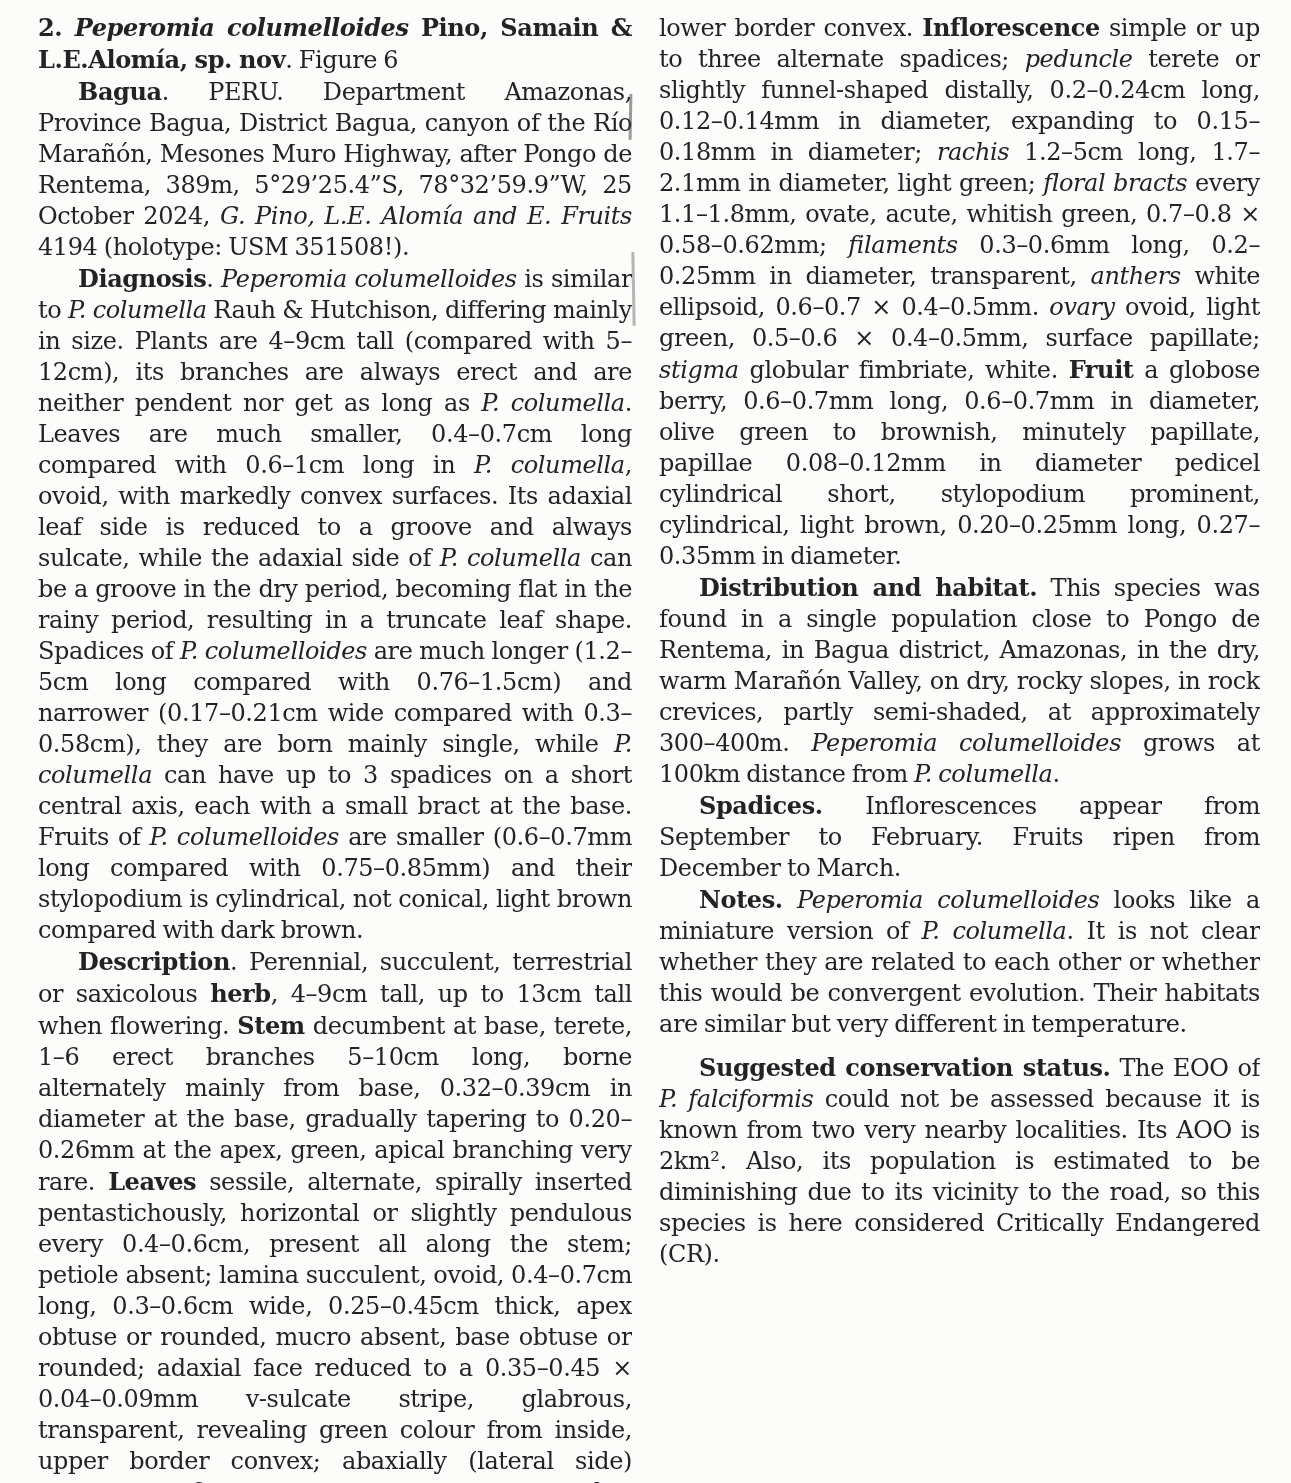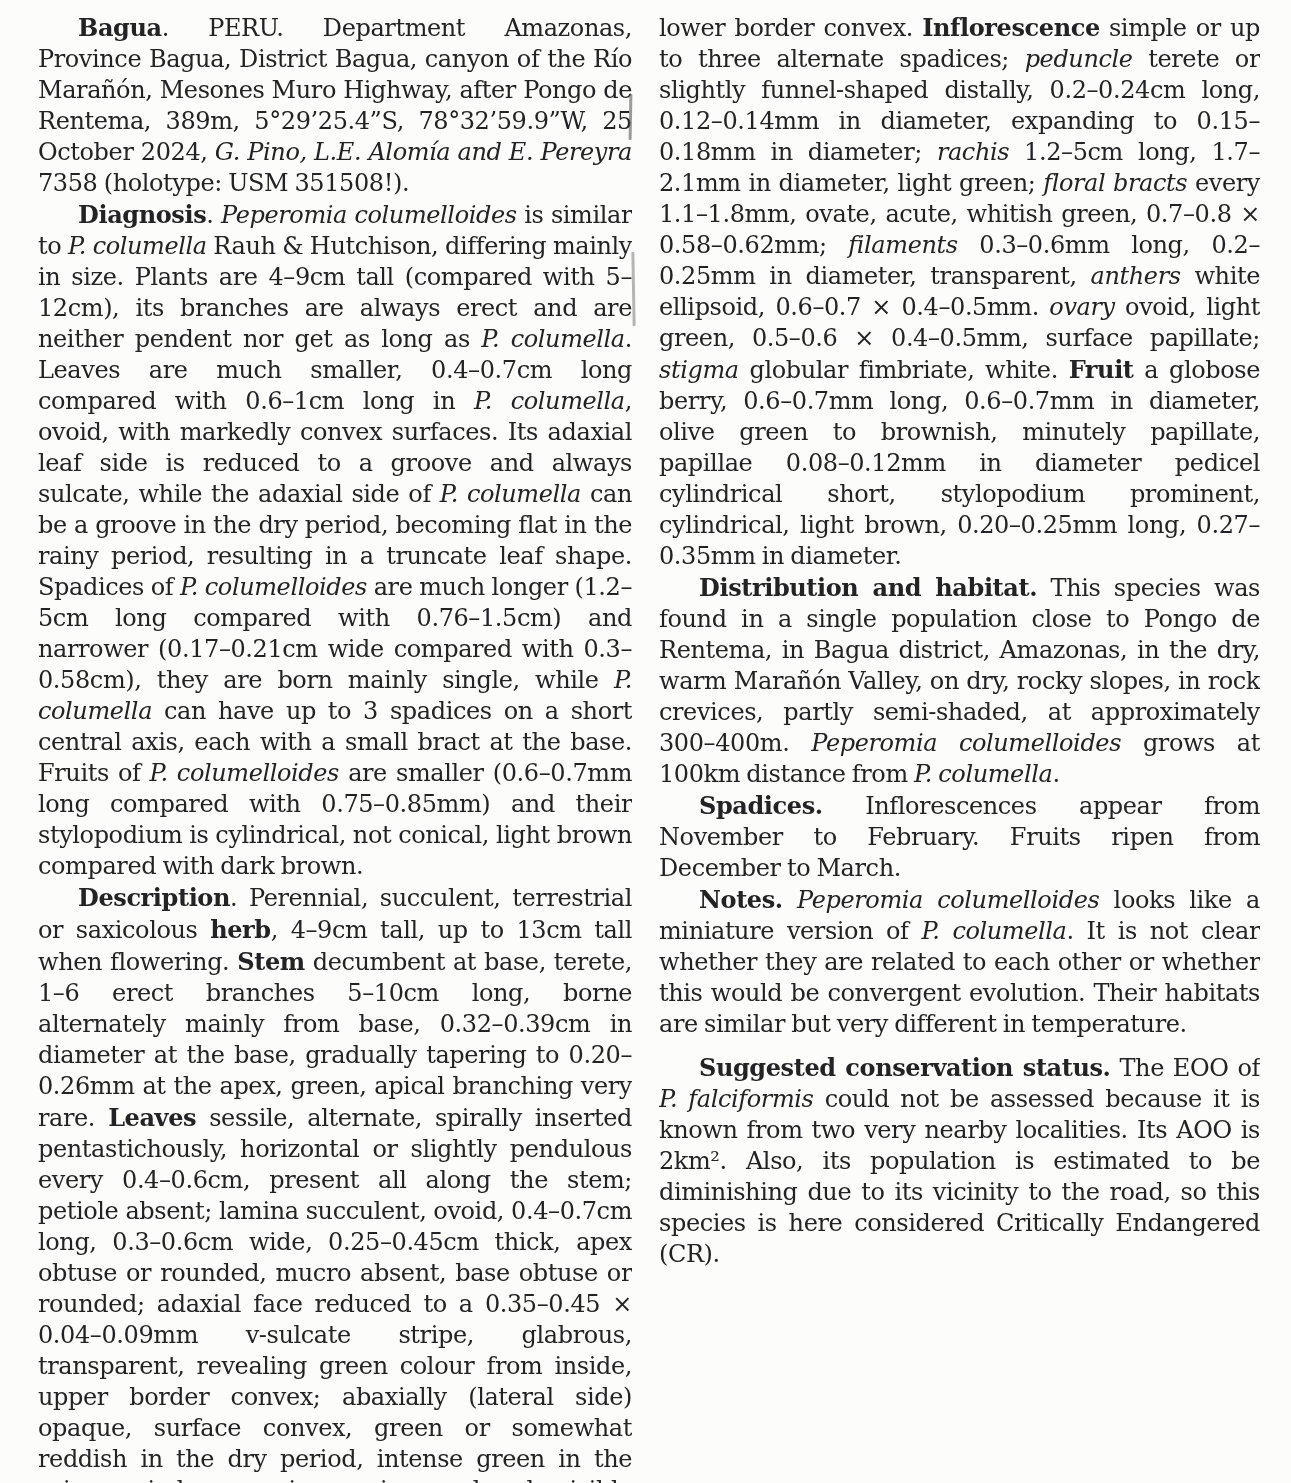--- a/index.html
+++ b/index.html
@@ -58,26 +58,27 @@
     border-radius: 1px;
   }
   .artifact-1 { left: 629px; top: 94px;  width: 3px; height: 46px; transform: rotate(1deg); }
   .artifact-2 { left: 632px; top: 252px; width: 3px; height: 74px; opacity: 0.4; transform: rotate(-1deg); }
 </style>
 </head>
 <body>
 
 <div class="page">
   <div class="column column-left" id="col-0">
-      <p class="indent"><span class="r-b">Bagua</span><span class="r-n">. PERU. Department Amazonas, Province Bagua, District Bagua, canyon of the Río Marañón, Mesones Muro Highway, after Pongo de Rentema, 389m, 5°29’25.4”S, 78°32’59.9”W, 25 October 2024, </span><span class="r-i">G. Pino, L.E. Alomía and E. Pereyra</span><span class="r-n"> 7358 (holotype: USM 351508!).</span></p>
+      <p><span class="r-b">2. </span><span class="r-bi">Peperomia columelloides </span><span class="r-b">Pino, Samain &amp; L.E.Alomía, sp. nov</span><span class="r-n">. Figure 6</span></p>
+      <p class="indent"><span class="r-b">Bagua</span><span class="r-n">. PERU. Department Amazonas, Province Bagua, District Bagua, canyon of the Río Marañón, Mesones Muro Highway, after Pongo de Rentema, 389m, 5°29’25.4”S, 78°32’59.9”W, 25 October 2024, </span><span class="r-i">G. Pino, L.E. Alomía and E. Fruits</span><span class="r-n"> 4194 (holotype: USM 351508!).</span></p>
       <p class="indent"><span class="r-b">Diagnosis</span><span class="r-n">. </span><span class="r-i">Peperomia columelloides</span><span class="r-n"> is similar to </span><span class="r-i">P. columella</span><span class="r-n"> Rauh &amp; Hutchison, differing mainly in size. Plants are 4–9cm tall (compared with 5–12cm), its branches are always erect and are neither pendent nor get as long as </span><span class="r-i">P. columella</span><span class="r-n">. Leaves are much smaller, 0.4–0.7cm long compared with 0.6–1cm long in </span><span class="r-i">P. columella</span><span class="r-n">, ovoid, with markedly convex surfaces. Its adaxial leaf side is reduced to a groove and always sulcate, while the adaxial side of </span><span class="r-i">P. columella</span><span class="r-n"> can be a groove in the dry period, becoming flat in the rainy period, resulting in a truncate leaf shape. Spadices of </span><span class="r-i">P. columelloides</span><span class="r-n"> are much longer (1.2–5cm long compared with 0.76–1.5cm) and narrower (0.17–0.21cm wide compared with 0.3–0.58cm), they are born mainly single, while </span><span class="r-i">P. columella</span><span class="r-n"> can have up to 3 spadices on a short central axis, each with a small bract at the base. Fruits of </span><span class="r-i">P. columelloides</span><span class="r-n"> are smaller (0.6–0.7mm long compared with 0.75–0.85mm) and their stylopodium is cylindrical, not conical, light brown compared with dark brown.</span></p>
       <p class="indent"><span class="r-b">Description</span><span class="r-n">. Perennial, succulent, terrestrial or saxicolous </span><span class="r-b">herb</span><span class="r-n">, 4–9cm tall, up to 13cm tall when flowering. </span><span class="r-b">Stem</span><span class="r-n"> decumbent at base, terete, 1–6 erect branches 5–10cm long, borne alternately mainly from base, 0.32–0.39cm in diameter at the base, gradually tapering to 0.20–0.26mm at the apex, green, apical branching very rare. </span><span class="r-b">Leaves</span><span class="r-n"> sessile, alternate, spirally inserted pentastichously, horizontal or slightly pendulous every 0.4–0.6cm, present all along the stem; petiole absent; lamina succulent, ovoid, 0.4–0.7cm long, 0.3–0.6cm wide, 0.25–0.45cm thick, apex obtuse or rounded, mucro absent, base obtuse or rounded; adaxial face reduced to a 0.35–0.45 × 0.04–0.09mm v-sulcate stripe, glabrous, transparent, revealing green colour from inside, upper border convex; abaxially (lateral side) opaque, surface convex, green or somewhat reddish in the dry period, intense green in the rainy period, nerves inconspicuous, barely visible by transparency against the light,</span></p>
     </div>
   <div class="column column-right" id="col-1">
       <p><span class="r-n">lower border convex. </span><span class="r-b">Inflorescence</span><span class="r-n"> simple or up to three alternate spadices; </span><span class="r-i">peduncle</span><span class="r-n"> terete or slightly funnel-shaped distally, 0.2–0.24cm long, 0.12–0.14mm in diameter, expanding to 0.15–0.18mm in diameter; </span><span class="r-i">rachis</span><span class="r-n"> 1.2–5cm long, 1.7–2.1mm in diameter, light green; </span><span class="r-i">floral bracts</span><span class="r-n"> every 1.1–1.8mm, ovate, acute, whitish green, 0.7–0.8 × 0.58–0.62mm; </span><span class="r-i">filaments</span><span class="r-n"> 0.3–0.6mm long, 0.2–0.25mm in diameter, transparent, </span><span class="r-i">anthers</span><span class="r-n"> white ellipsoid, 0.6–0.7 × 0.4–0.5mm. </span><span class="r-i">ovary</span><span class="r-n"> ovoid, light green, 0.5–0.6 × 0.4–0.5mm, surface papillate; </span><span class="r-i">stigma</span><span class="r-n"> globular fimbriate, white. </span><span class="r-b">Fruit</span><span class="r-n"> a globose berry, 0.6–0.7mm long, 0.6–0.7mm in diameter, olive green to brownish, minutely papillate, papillae 0.08–0.12mm in diameter pedicel cylindrical short, stylopodium prominent, cylindrical, light brown, 0.20–0.25mm long, 0.27–0.35mm in diameter.</span></p>
       <p class="indent"><span class="r-b">Distribution and habitat.</span><span class="r-n"> This species was found in a single population close to Pongo de Rentema, in Bagua district, Amazonas, in the dry, warm Marañón Valley, on dry, rocky slopes, in rock crevices, partly semi-shaded, at approximately 300–400m. </span><span class="r-i">Peperomia columelloides</span><span class="r-n"> grows at 100km distance from </span><span class="r-i">P. columella</span><span class="r-n">.</span></p>
-      <p class="indent"><span class="r-b">Spadices.</span><span class="r-n"> Inflorescences appear from November to February. Fruits ripen from December to March.</span></p>
+      <p class="indent"><span class="r-b">Spadices.</span><span class="r-n"> Inflorescences appear from September to February. Fruits ripen from December to March.</span></p>
       <p class="indent"><span class="r-b">Notes.</span><span class="r-n"> </span><span class="r-i">Peperomia columelloides</span><span class="r-n"> looks like a miniature version of </span><span class="r-i">P. columella</span><span class="r-n">. It is not clear whether they are related to each other or whether this would be convergent evolution. Their habitats are similar but very different in temperature.</span></p>
       <p class="indent space-before"><span class="r-b">Suggested conservation status.</span><span class="r-n"> The EOO of </span><span class="r-i">P. falciformis</span><span class="r-n"> could not be assessed because it is known from two very nearby localities. Its AOO is 2km². Also, its population is estimated to be diminishing due to its vicinity to the road, so this species is here considered Critically Endangered (CR).</span></p>
     </div>
   <div class="artifact artifact-1"></div>
   <div class="artifact artifact-2"></div>
 </div>
 
 </body></html>

